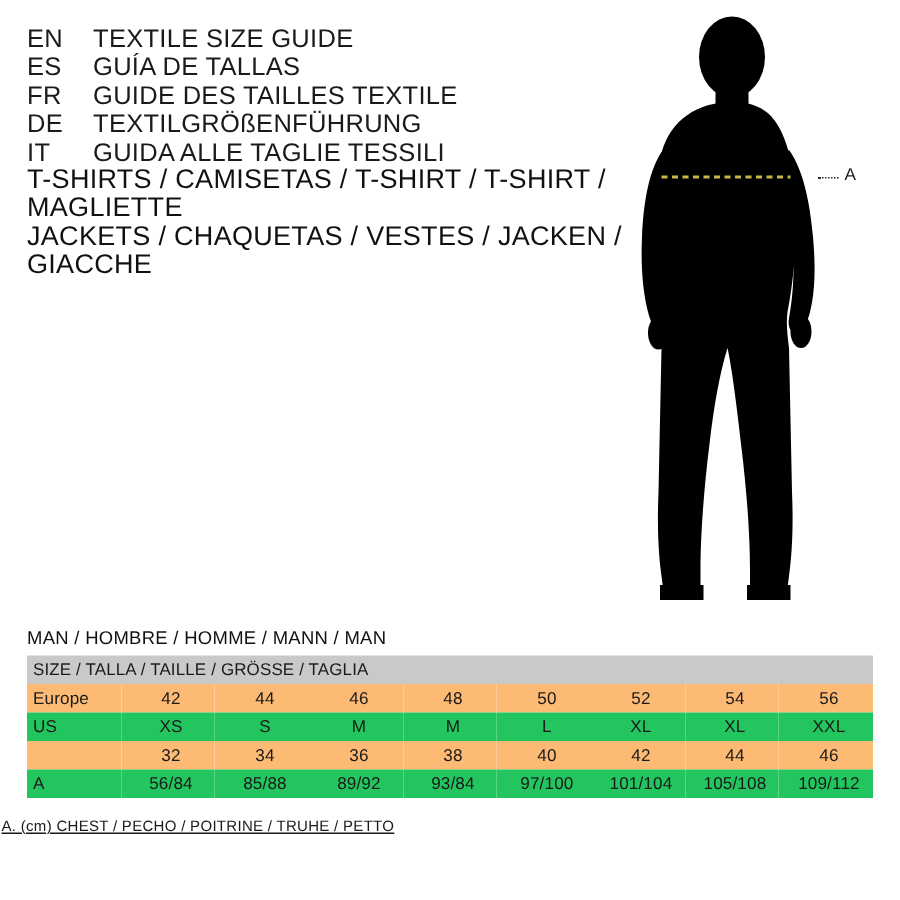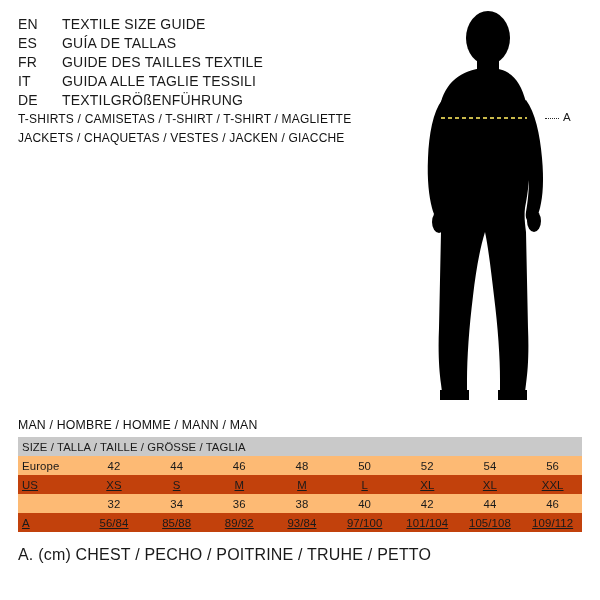--- a/index.html
+++ b/index.html
@@ -25,41 +25,41 @@
   .lang-block {
     position: absolute;
     left: 18px;
     top: 16px;
     width: 340px;
   }
   .lang-row {
     display: flex;
     align-items: baseline;
     height: 19px;
-    font-size: 14px;
+    font-size: 17px;
     letter-spacing: 0.2px;
   }
   .lang-code {
     width: 44px;
     flex: 0 0 44px;
     color: #1a1a1a;
   }
   .lang-text {
     color: #1a1a1a;
   }
 
   
   .categories {
     position: absolute;
     left: 18px;
     top: 110px;
     width: 400px;
   }
   .cat-line {
-    font-size: 12px;
+    font-size: 18px;
     line-height: 19px;
     letter-spacing: 0.2px;
     color: #111;
   }
 
   
   .figure-wrap {
     position: absolute;
     left: 395px;
     top: 8px;
@@ -112,37 +112,37 @@
     letter-spacing: 0.1px;
   }
   tr.row-head td {
     background: #c9c9c9;
     font-size: 11.3px;
   }
   tr.row-alt td {
     background: #fdba74;
   }
   tr.row-plain td {
-    background: #c2410c;
-    text-decoration: underline;
+    background: #22c55e;
   }
   td.col-label {
     width: 86px;
   }
   td.col-val {
     width: 68px;
     text-align: center;
   }
   .footer-note {
     position: absolute;
-    left: 18px;
+    left: 1px;
     top: 546px;
-    font-size: 16px;
-    letter-spacing: 0.2px;
-    color: #1a1a1a;
+    font-size: 10px;
+    letter-spacing: 0.2px;
+    color: #1a1a1a;
+    text-decoration: underline;
   }
 </style>
 </head>
 <body>
 
 <div class="page">
 
   <div class="lang-block">
     <div class="lang-row">
       <span class="lang-code">EN</span>
@@ -150,26 +150,26 @@
     </div>
     <div class="lang-row">
       <span class="lang-code">ES</span>
       <span class="lang-text">GUÍA DE TALLAS</span>
     </div>
     <div class="lang-row">
       <span class="lang-code">FR</span>
       <span class="lang-text">GUIDE DES TAILLES TEXTILE</span>
     </div>
     <div class="lang-row">
+      <span class="lang-code">DE</span>
+      <span class="lang-text">TEXTILGRÖßENFÜHRUNG</span>
+    </div>
+    <div class="lang-row">
       <span class="lang-code">IT</span>
       <span class="lang-text">GUIDA ALLE TAGLIE TESSILI</span>
-    </div>
-    <div class="lang-row">
-      <span class="lang-code">DE</span>
-      <span class="lang-text">TEXTILGRÖßENFÜHRUNG</span>
     </div>
   </div>
 
   <div class="categories">
     <div class="cat-line">T-SHIRTS / CAMISETAS / T-SHIRT / T-SHIRT / MAGLIETTE</div>
     <div class="cat-line">JACKETS / CHAQUETAS / VESTES / JACKEN / GIACCHE</div>
   </div>
 
   <div class="figure-wrap">
     <svg width="205" height="400" viewBox="0 0 205 400">

